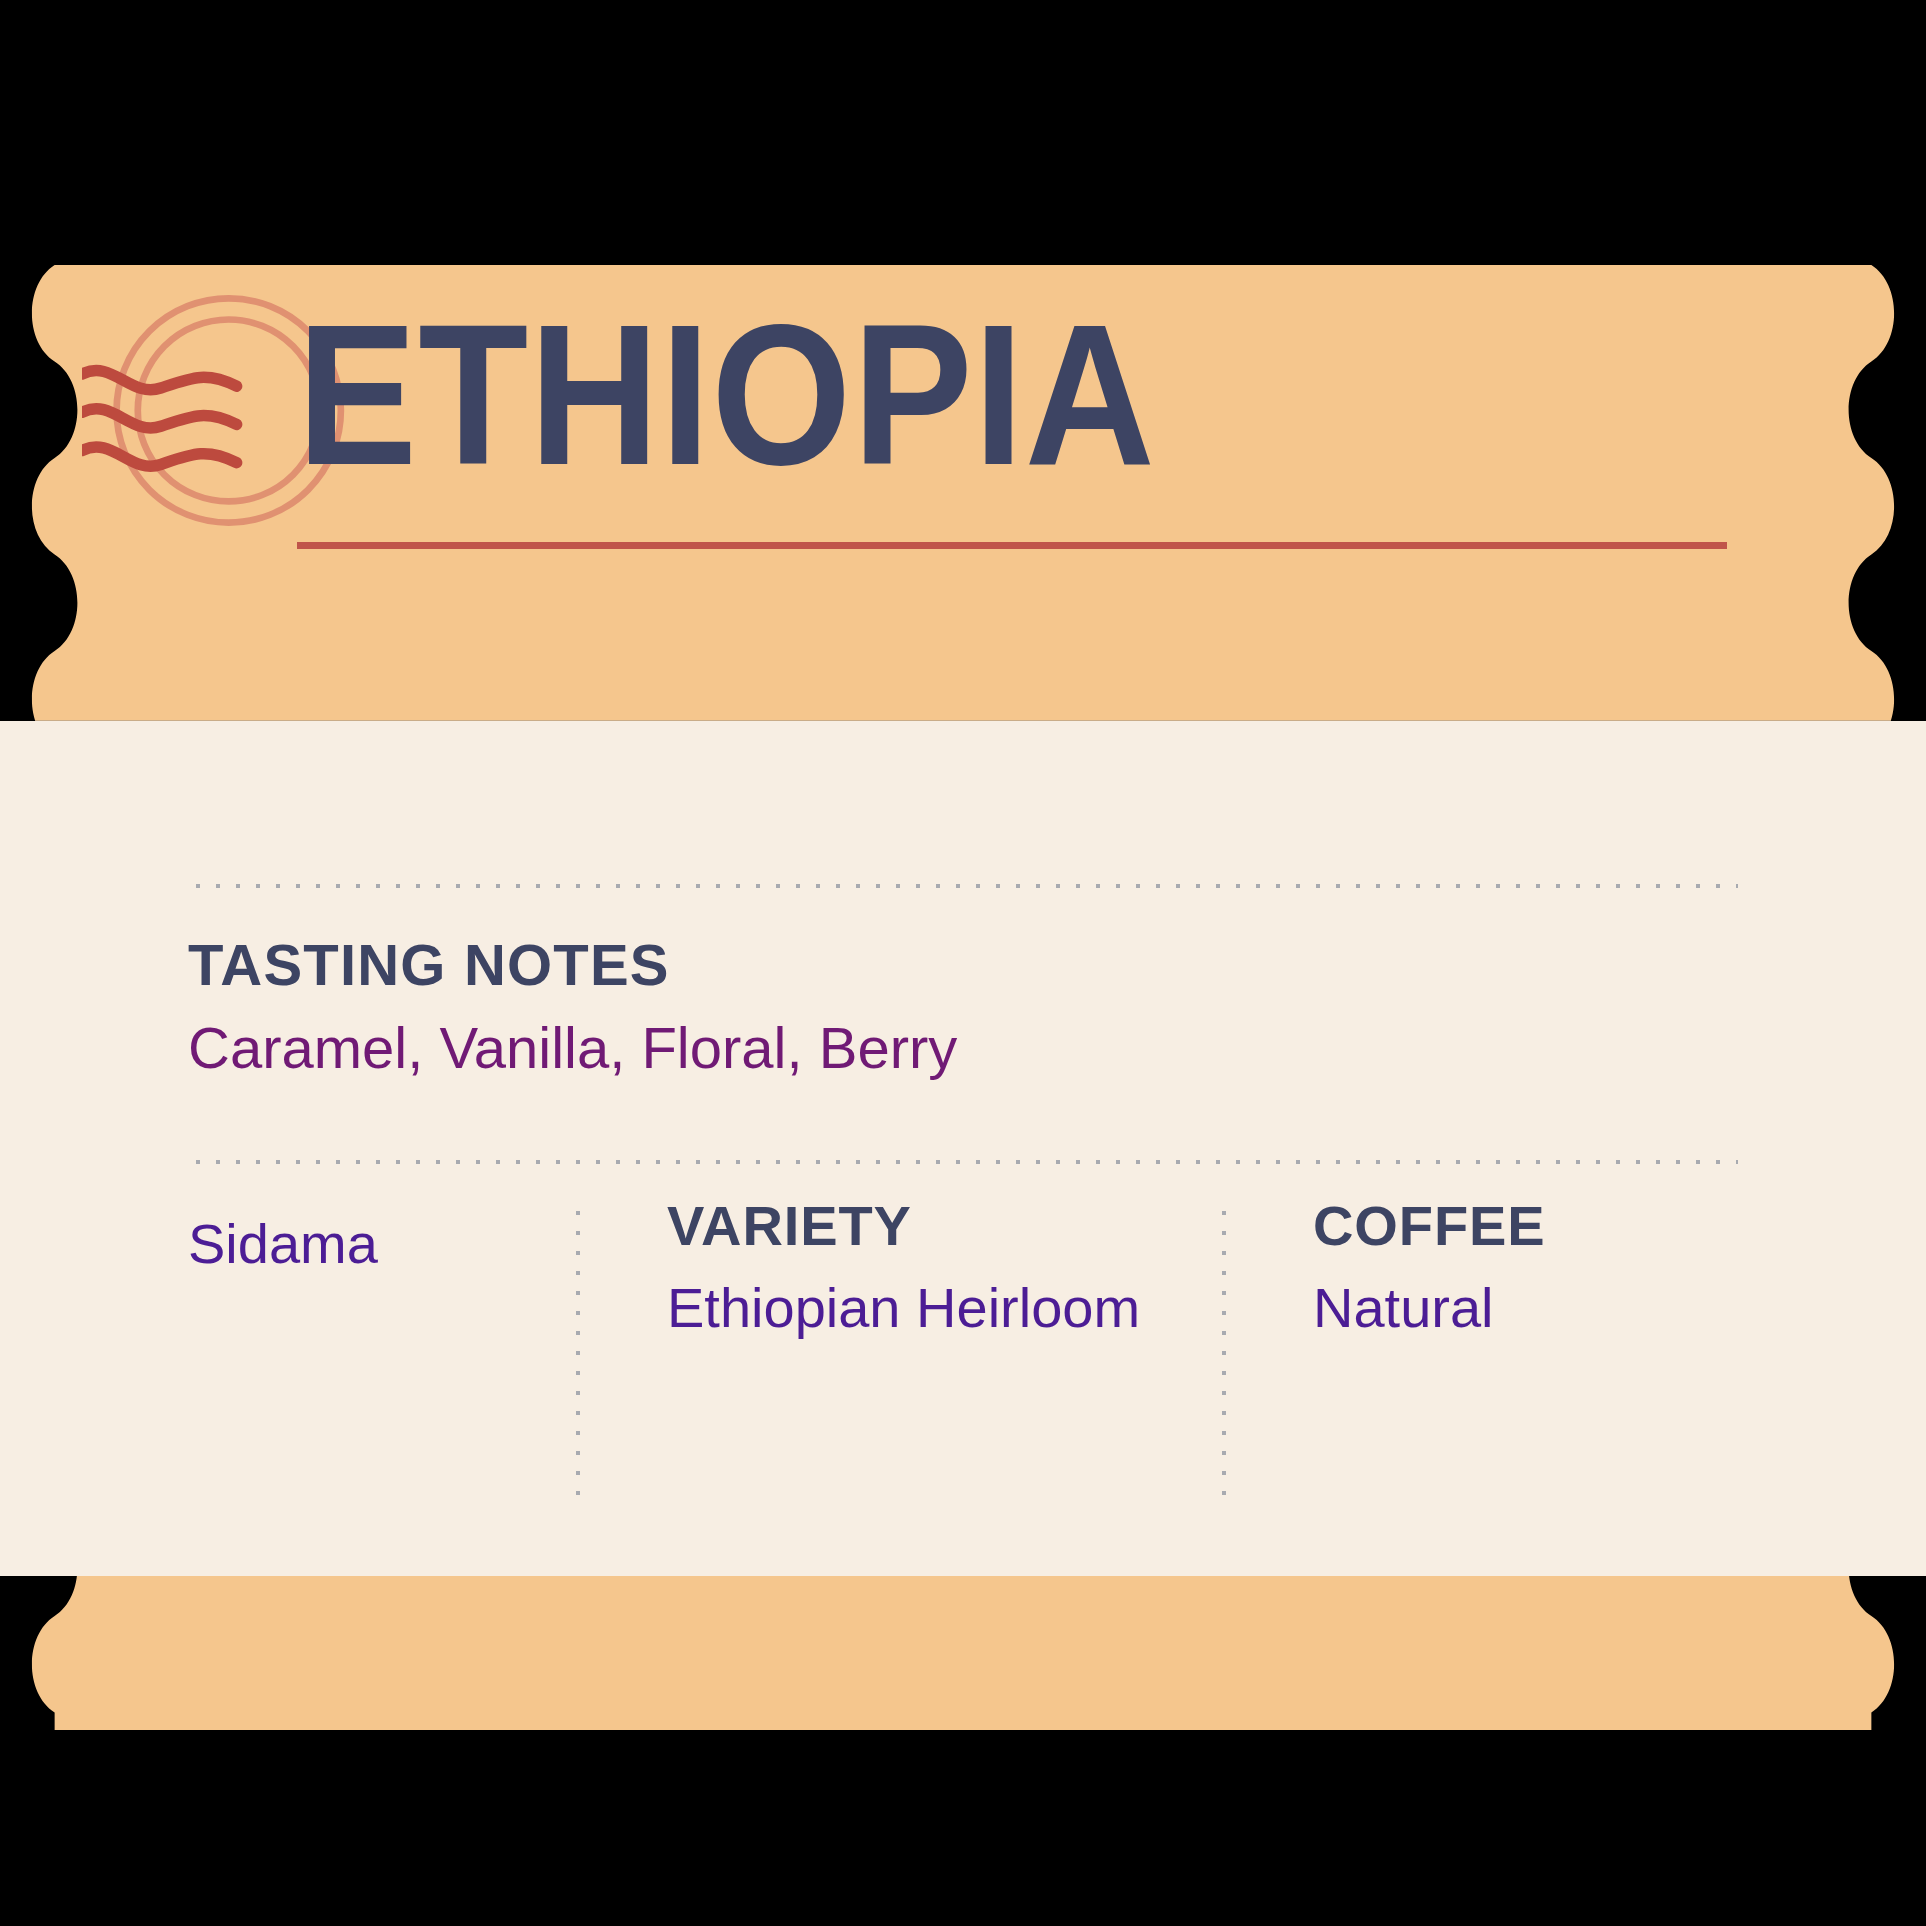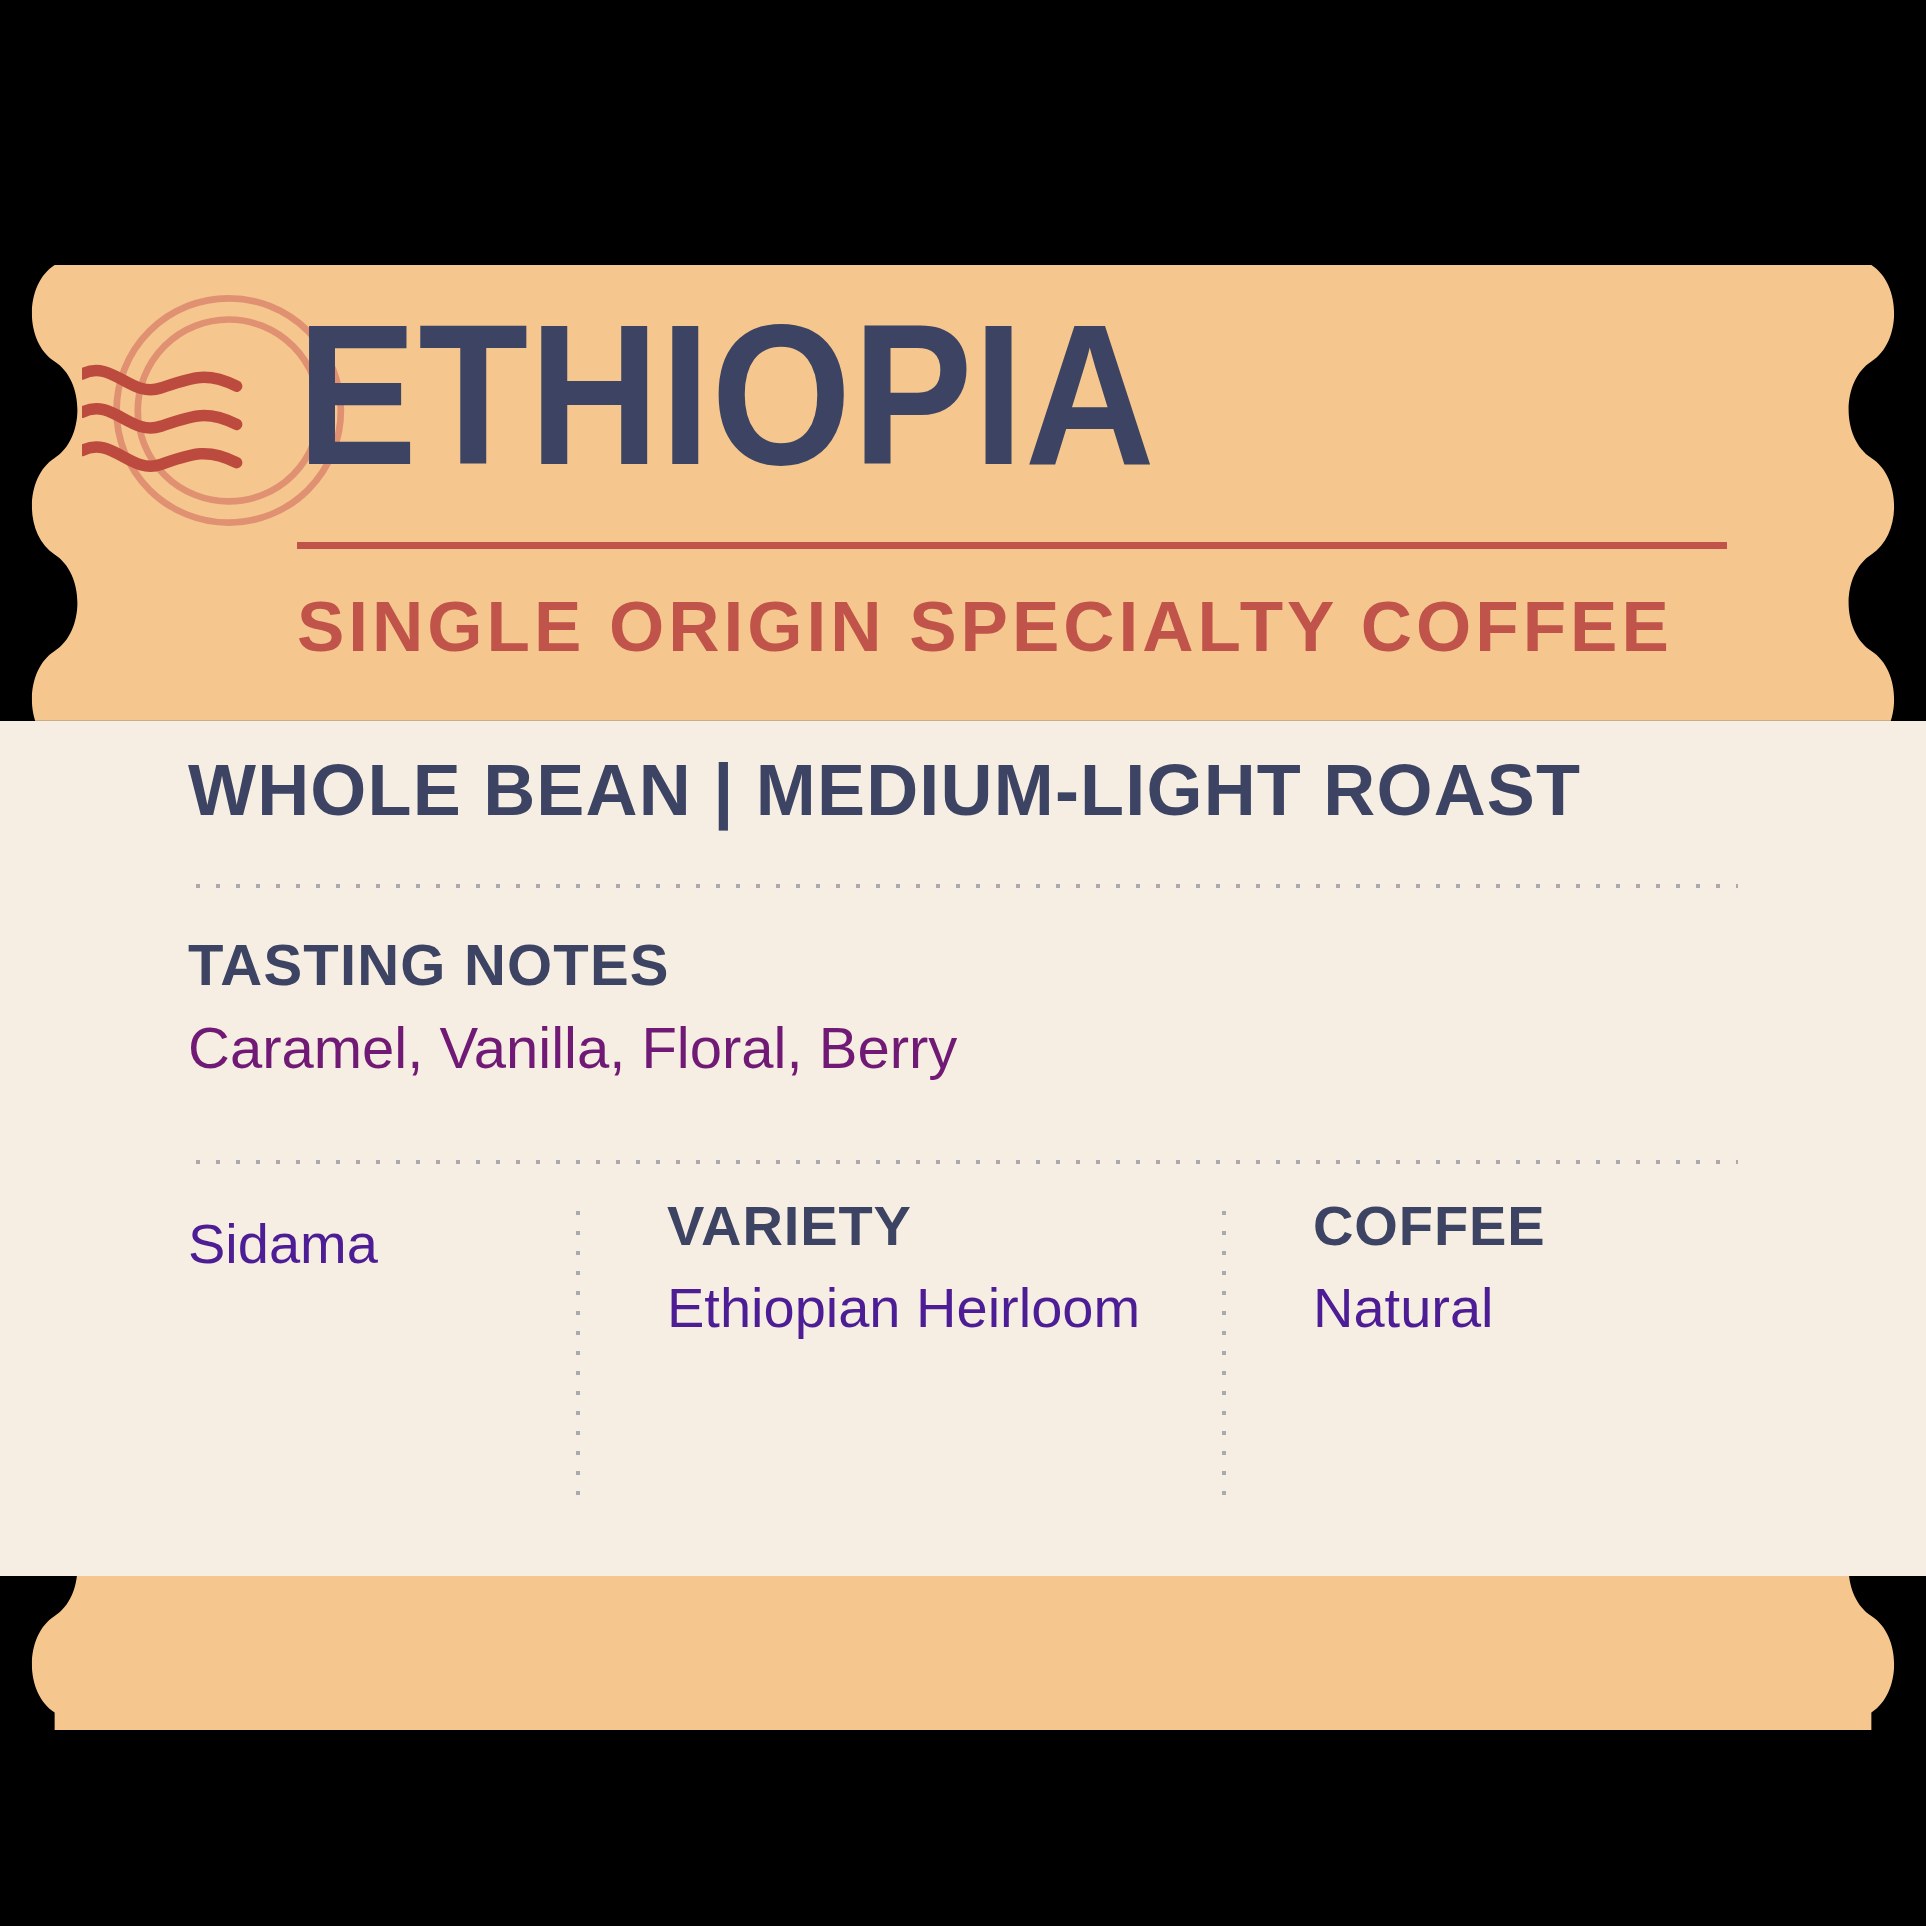--- a/index.html
+++ b/index.html
@@ -296,26 +296,24 @@
         <svg id="stamp-icon" viewBox="0 0 480 440" xmlns="http://www.w3.org/2000/svg">
           <circle cx="242" cy="215" r="185" fill="none" stroke="#E09171" stroke-width="11"></circle>
           <circle cx="242" cy="215" r="150" fill="none" stroke="#E09171" stroke-width="11"></circle>
           <path d="M 0 155 C 50 130, 80 195, 130 178 C 180 161, 205 150, 255 175" fill="none" stroke="#BD4A3E" stroke-width="19" stroke-linecap="round"></path>
           <path d="M 0 218 C 50 193, 80 258, 130 241 C 180 224, 205 213, 255 238" fill="none" stroke="#BD4A3E" stroke-width="19" stroke-linecap="round"></path>
           <path d="M 0 281 C 50 256, 80 321, 130 304 C 180 287, 205 276, 255 301" fill="none" stroke="#BD4A3E" stroke-width="19" stroke-linecap="round"></path>
         </svg>
 
         <div id="title">ETHIOPIA</div>
         <div id="title-rule"></div>
-        <div id="subtitle">SINGLE ORIGIN SPECIALTY COFFEE</div>
       </div>
 
       <div id="body-area">
 
-        <div id="roast-line">WHOLE BEAN | MEDIUM-LIGHT ROAST</div>
 
         <div id="divider-1" class="h-dots"></div>
 
         <div id="notes-heading">TASTING NOTES</div>
         <div id="notes-body">Caramel, Vanilla, Floral, Berry</div>
 
         <div id="divider-2" class="h-dots"></div>
 
         <div id="columns">
           <div id="v-divider-1" class="v-dots"></div>

